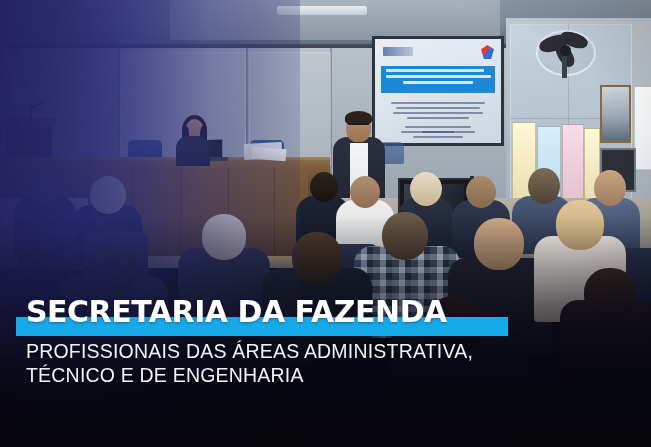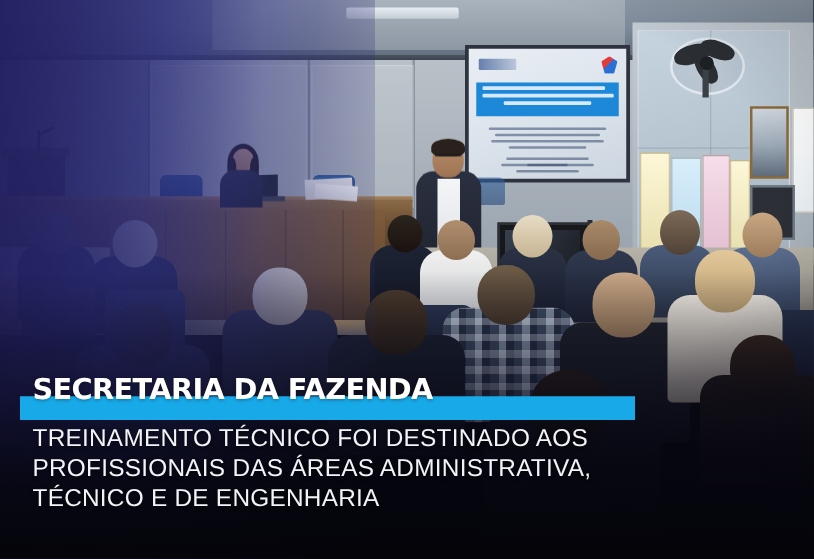--- a/index.html
+++ b/index.html
@@ -159,21 +159,21 @@
   .bottom-fade{position:absolute;left:0;right:0;bottom:0;height:230px;
     background:linear-gradient(180deg,rgba(8,8,20,0) 0%,rgba(10,10,26,.55) 38%,rgba(6,6,16,.92) 72%,#040409 100%);}
   .left-fade{position:absolute;left:0;top:0;width:210px;height:447px;
     background:linear-gradient(90deg,rgba(32,30,92,.80) 0%,rgba(36,36,100,.42) 55%,rgba(36,36,100,0) 100%);}
 
   
   .caption{position:absolute;left:0;bottom:0;width:651px;height:160px;}
   .title-wrap{position:absolute;left:0;top:8px;width:651px;height:44px;}
   .title-band{position:absolute;left:16px;top:22px;width:492px;height:19px;background:#18a9e8;}
   .title-text{position:absolute;left:26px;top:-2px;margin:0;
-    font-family:"DejaVu Sans",sans-serif;font-weight:bold;font-size:23px;line-height:38px;
+    font-family:"DejaVu Sans",sans-serif;font-weight:bold;font-size:30px;line-height:38px;
     letter-spacing:-0.5px;color:#ffffff;white-space:nowrap;
     text-shadow:0 1px 3px rgba(0,0,0,.35);}
   .subtitle{position:absolute;left:26px;top:52px;margin:0;
     font-family:"Liberation Sans",sans-serif;font-weight:400;font-size:19.5px;line-height:24px;
     letter-spacing:.2px;color:#f2f3f6;text-shadow:0 1px 3px rgba(0,0,0,.6);}
   .subtitle span{display:block;}
 </style>
 </head>
 <body>
 
@@ -372,18 +372,17 @@
   <div class="blue-overlay"></div>
   <div class="left-fade"></div>
   <div class="bottom-fade"></div>
 
   <div class="caption">
     <div class="title-wrap">
       <div class="title-band"></div>
       <h1 class="title-text">SECRETARIA DA FAZENDA</h1>
     </div>
     <p class="subtitle">
-      <span>TREINAMENTO TÉCNICO FOI DESTINADO AOS</span>
       <span>PROFISSIONAIS DAS ÁREAS ADMINISTRATIVA,</span>
       <span>TÉCNICO E DE ENGENHARIA</span>
     </p>
   </div>
 </div>
 
 </body></html>

